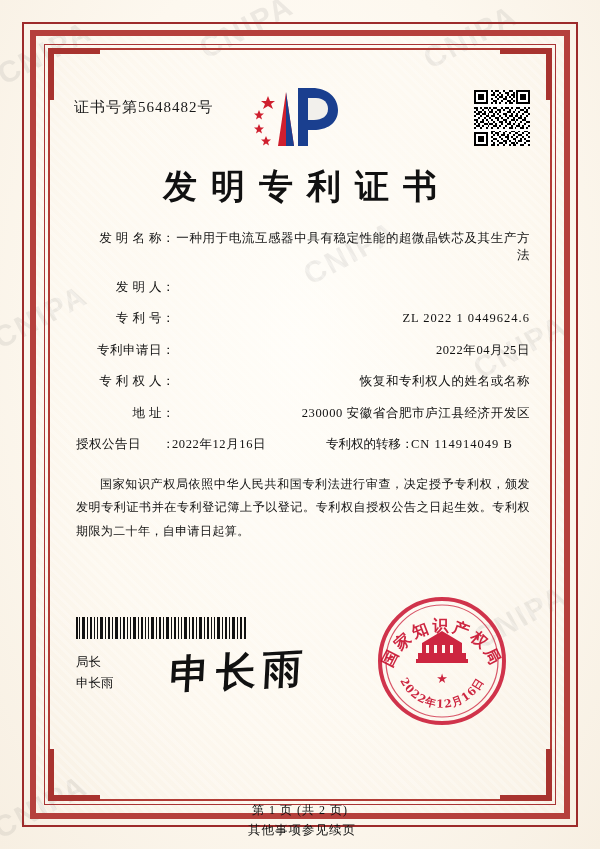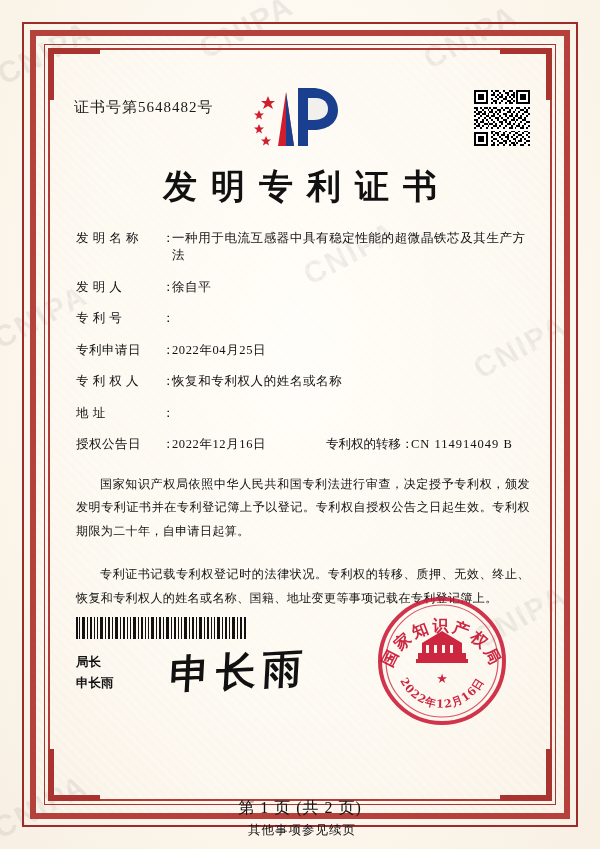--- a/index.html
+++ b/index.html
@@ -91,20 +91,21 @@
     text-indent:14px;
     font-family:"DejaVu Serif", serif;
   }
   .fields{
     position:absolute;left:16px;right:10px;top:170px;
     font-size:12.5px;color:#111;
   }
   .frow{
     display:flex;align-items:baseline;
     margin-bottom:14.5px;
+    text-align:right;
   }
   .flabel{
     width:86px;flex:0 0 86px;
     letter-spacing:0.5px;
     white-space:nowrap;
   }
   .fcolon{width:10px;flex:0 0 10px;}
   .fvalue{flex:1 1 auto;letter-spacing:0.6px;}
   .frow-two{display:flex;align-items:baseline;margin-bottom:15px;}
   .half{display:flex;align-items:baseline;}
@@ -117,38 +118,38 @@
     color:#111;
     text-indent:24px;
     letter-spacing:0.4px;
   }
   .barcode{
     position:absolute;left:16px;bottom:150px;
     width:170px;height:22px;
   }
   .signblock{
     position:absolute;left:16px;bottom:95px;
-    font-size:12.5px;line-height:1.7;color:#111;font-weight:bold;
+    font-size:12.5px;line-height:1.7;color:#111;
   }
   .signature{
     position:absolute;left:110px;bottom:90px;
     font-size:40px;
     font-family:"DejaVu Serif", serif;
     color:#111;
     transform:skewX(-6deg) rotate(-3deg);
     letter-spacing:6px;
     font-weight:bold;
   }
   .seal{
     position:absolute;right:28px;bottom:58px;
     width:140px;height:140px;
   }
   .pagenum{
     position:absolute;left:0;right:0;bottom:30px;
-    text-align:center;font-size:16px;color:#111;letter-spacing:1px;margin-top:16px;
+    text-align:center;font-size:12px;color:#111;letter-spacing:1px;margin-top:16px;
   }
   .footnote{
     position:absolute;left:4px;right:0;bottom:10px;
     text-align:center;font-size:12.5px;color:#111;letter-spacing:1px;
   }
 </style>
 </head>
 <body>
 
 <div class="page">
@@ -406,60 +407,60 @@
 
       <div class="frow">
         <span class="flabel">发 明 名 称</span>
         <span class="fcolon">：</span>
         <span class="fvalue">一种用于电流互感器中具有稳定性能的超微晶铁芯及其生产方法</span>
       </div>
 
       <div class="frow">
         <span class="flabel">发 明 人</span>
         <span class="fcolon">：</span>
-        <span class="fvalue">徐自平</span>
       </div>
 
       <div class="frow">
         <span class="flabel">专 利 号</span>
         <span class="fcolon">：</span>
+        <span class="fvalue mono">ZL 2022 1 0449624.6</span>
       </div>
 
       <div class="frow">
         <span class="flabel">专利申请日</span>
         <span class="fcolon">：</span>
         <span class="fvalue">2022年04月25日</span>
       </div>
 
       <div class="frow">
         <span class="flabel">专 利 权 人</span>
         <span class="fcolon">：</span>
         <span class="fvalue">恢复和专利权人的姓名或名称</span>
       </div>
 
       <div class="frow">
         <span class="flabel">地 址</span>
         <span class="fcolon">：</span>
+        <span class="fvalue">230000 安徽省合肥市庐江县经济开发区</span>
       </div>
 
       <div class="frow-two">
         <span class="half left">
           <span class="flabel">授权公告日</span>
           <span class="fcolon">：</span>
           <span class="fvalue">2022年12月16日</span>
         </span>
         <span class="half">
           <span>专利权的转移</span>
           <span class="fcolon">：</span>
           <span class="fvalue mono">CN 114914049 B</span>
         </span>
       </div>
 
       <div class="para">国家知识产权局依照中华人民共和国专利法进行审查，决定授予专利权，颁发发明专利证书并在专利登记簿上予以登记。专利权自授权公告之日起生效。专利权期限为二十年，自申请日起算。</div>
-      <div class="para">专利证书记载专利权登记时的法律状况。专利权的转移、质押、无效、终止、恢复和专利权人的姓名或名称、国籍、地址变更等事项记载在专利登记簿上。</div>
     </div>
 
     <div class="barcode">
       <svg viewBox="0 0 170 22" width="170" height="22" shape-rendering="crispEdges">
         <rect width="170" height="22" fill="#fdf8ef"></rect>
         <g fill="#111">
           <rect x="0" y="0" width="2" height="22"></rect>
             <rect x="3" y="0" width="1" height="22"></rect>
           <rect x="6" y="0" width="3" height="22"></rect>
             <rect x="11" y="0" width="1" height="22"></rect>

